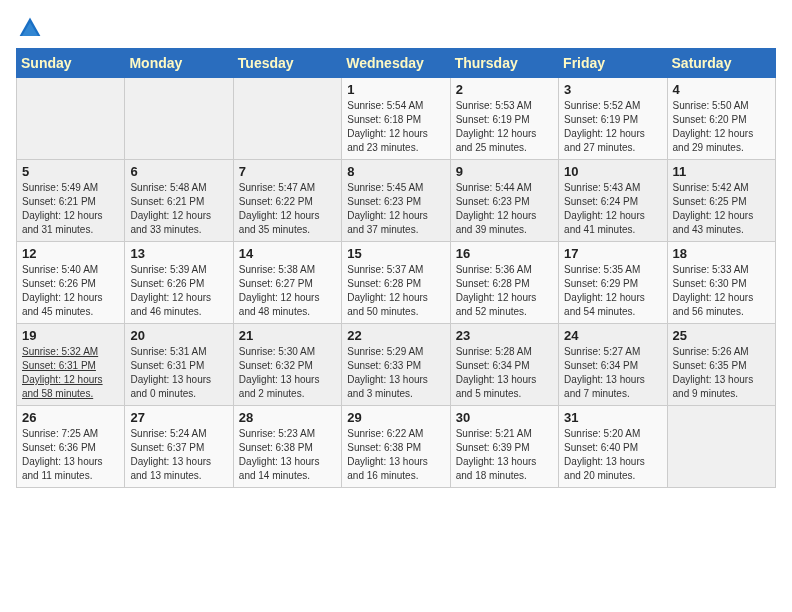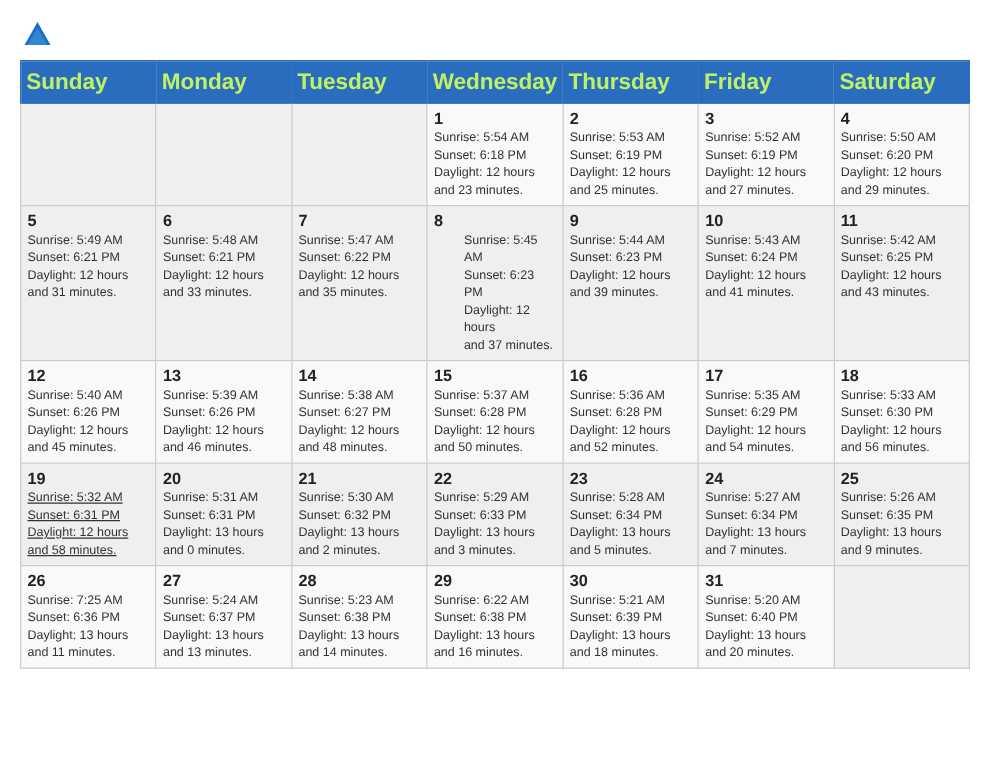--- a/index.html
+++ b/index.html
@@ -49,24 +49,24 @@
       color: #333;
       font-weight: bold;
     }
     table {
       width: 100%;
       border-collapse: collapse;
       font-size: 11px;
     }
     thead tr th {
       background-color: #2a6dbe;
-      color: #bef264;
+      color: #fef9c3;
       padding: 6px 4px;
       text-align: left;
-      font-size: 18px;
+      font-size: 14px;
       font-weight: bold;
       border: 1px solid #2a6dbe;
     }
     tbody tr td {
       border: 1px solid #ccc;
       vertical-align: top;
       padding: 4px 5px;
       min-height: 80px;
       width: 14.28%;
       background: #fff;
@@ -175,21 +175,21 @@
         </td>
         <td>
           <span class="day-number">7</span>
           <div class="day-info" style="white-space: pre-line;">Sunrise: 5:47 AM
 Sunset: 6:22 PM
 Daylight: 12 hours
 and 35 minutes.</div>
         </td>
         <td>
           <span class="day-number">8</span>
-          <div class="day-info" style="white-space: pre-line; margin-left: 24px;">Sunrise: 5:45 AM
+          <div class="day-info" style="white-space: pre-line;">Sunrise: 5:45 AM
 Sunset: 6:23 PM
 Daylight: 12 hours
 and 37 minutes.</div>
         </td>
         <td>
           <span class="day-number">9</span>
           <div class="day-info" style="white-space: pre-line;">Sunrise: 5:44 AM
 Sunset: 6:23 PM
 Daylight: 12 hours
 and 39 minutes.</div>

